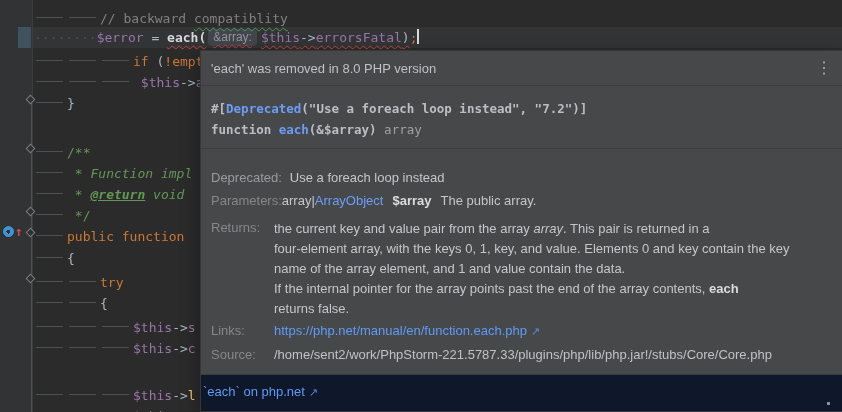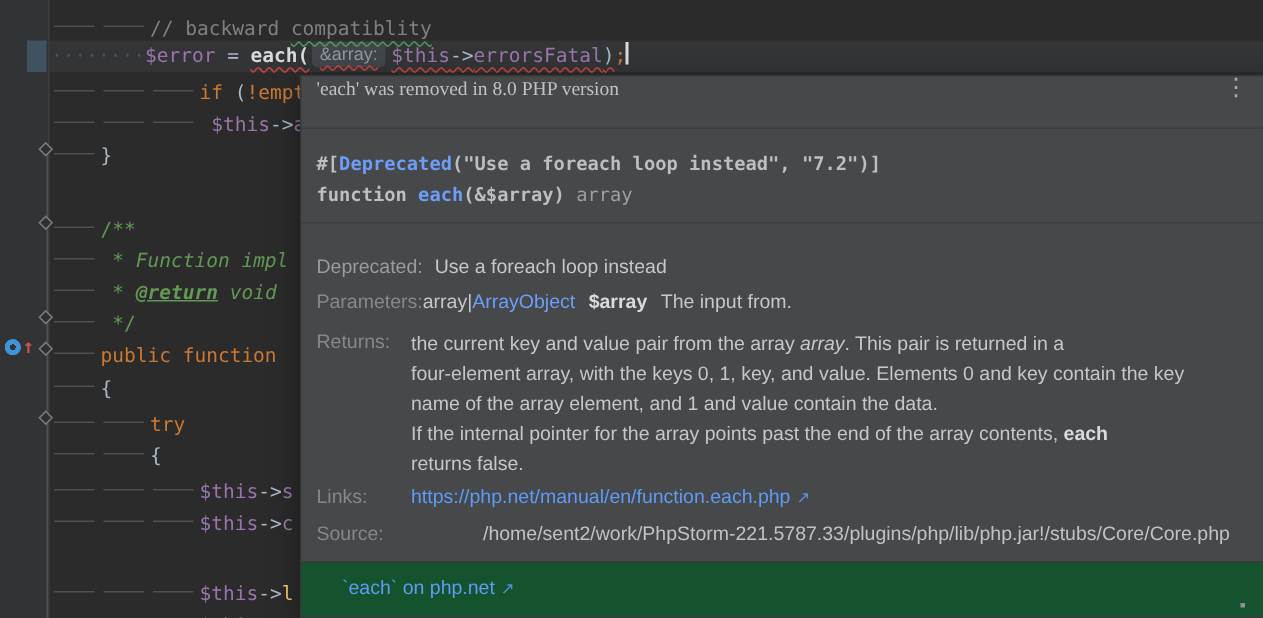--- a/index.html
+++ b/index.html
@@ -35,47 +35,47 @@
   .fc{color:#D6D9DD;font-weight:600;}
   .r{text-decoration:underline wavy #C4433F 1px;text-underline-offset:3px;}
   .inlay{display:inline-block;background:#42464A;color:#9296A1;border-radius:4px;
          font:12px/15px "Liberation Sans",sans-serif;padding:1px 5px;margin:0 4px 0 2px;vertical-align:1px;}
   .caret{display:inline-block;width:2px;height:15px;background:#D8DBDF;vertical-align:-2px;}
 
   
   .popup{position:absolute;left:200px;top:50px;width:642px;height:362px;background:#46484A;
          border:1px solid #36383A;border-right:none;box-sizing:border-box;
          box-shadow:0 6px 18px rgba(0,0,0,.4);font-size:13px;color:#C4C7CB;}
-  .pp-header{height:34px;display:flex;padding:0 10px;border-bottom:1px solid #3C3E40;color:#BEC1C5;font-family:Liberation Serif, serif;}
+  .pp-header{height:34px;display:flex;align-items:center;padding:0 10px;border-bottom:1px solid #3C3E40;color:#BEC1C5;}
   .more{margin-left:auto;color:#A8ABAE;font-size:16px;line-height:16px;cursor:pointer;}
   .pp-sig{padding:12px 10px 8px;border-bottom:1px solid #3C3E40;
           font-family:"DejaVu Sans Mono",monospace;font-size:12.5px;line-height:21px;font-weight:700;color:#BCBEC4;}
   .lnk{color:#6C9EF8;}
   .dim{color:#9CA0A4;font-weight:400;}
   .pp-doc{padding:4px 12px 0 10px;line-height:17px;}
   .summary{margin:0;}
   .dep-row{margin-top:16px;}
   .dep-label{color:#989CA0;text-underline-offset:2px;}
   .dep-val{margin-left:8px;}
   .grid-row{display:flex;}
   .row-params{margin-top:6px;justify-content:flex-end;}
   .row-returns{margin-top:10px;}
   .row-links{margin-top:3px;}
-  .row-source{margin-top:6px;gap:48px;}
+  .row-source{margin-top:6px;}
   .grid-label{flex:0 0 63px;color:#85888C;}
   .grid-val{flex:1;}
   .returns-val{line-height:20px;}
   .gapl{margin-left:9px;}
   .b{font-weight:700;color:#D9DBDE;}
   .i{font-style:italic;}
   .linkblue{color:#5E9BF7;cursor:pointer;}
   .ext{font-size:11px;margin-left:4px;color:#5E9BF7;opacity:.85;}
   .srcpath{color:#BFC2C6;}
-  .pp-footer{position:absolute;left:0;right:0;bottom:0;height:37px;background:#14532d;
-             border-top:1px solid #3B3D3F;padding:9px 27px;box-sizing:border-box;}
+  .pp-footer{position:absolute;left:0;right:0;bottom:0;height:37px;background:#0f172a;
+             border-top:1px solid #3B3D3F;padding:9px 2px;box-sizing:border-box;}
   .grip{position:absolute;right:12px;bottom:6px;width:3px;height:3px;background:#8E9194;}
 </style>
 </head>
 <body>
 
 <div class="editor">
   <div class="caret-row"></div>
 
   <div class="gutter">
     <div class="gut-caret"></div>
@@ -122,21 +122,21 @@
   </div>
 
   <div class="pp-doc">
 
     <div class="dep-row">
       <span class="dep-label">Deprecated:</span><span class="dep-val">Use a foreach loop instead</span>
     </div>
 
     <div class="grid-row row-params">
       <div class="grid-label">Parameters:</div>
-      <div class="grid-val"><span>array|</span><span class="lnk">ArrayObject</span><span class="b gapl">$array</span><span class="gapl">The input from.</span></div>
+      <div class="grid-val"><span>array|</span><span class="lnk">ArrayObject</span><span class="b gapl">$array</span><span class="gapl">The public array.</span></div>
     </div>
 
     <div class="grid-row row-returns">
       <div class="grid-label">Returns:</div>
       <div class="grid-val returns-val">
         <div><span>the current key and value pair from the array </span><span class="i">array</span><span>. This pair is returned in a</span></div>
         <div><span>four-element array, with the keys 0, 1, key, and value. Elements 0 and key contain the key</span></div>
         <div><span>name of the array element, and 1 and value contain the data.</span></div>
         <div><span>If the internal pointer for the array points past the end of the array contents, </span><span class="b">each</span></div>
         <div><span>returns false.</span></div>

